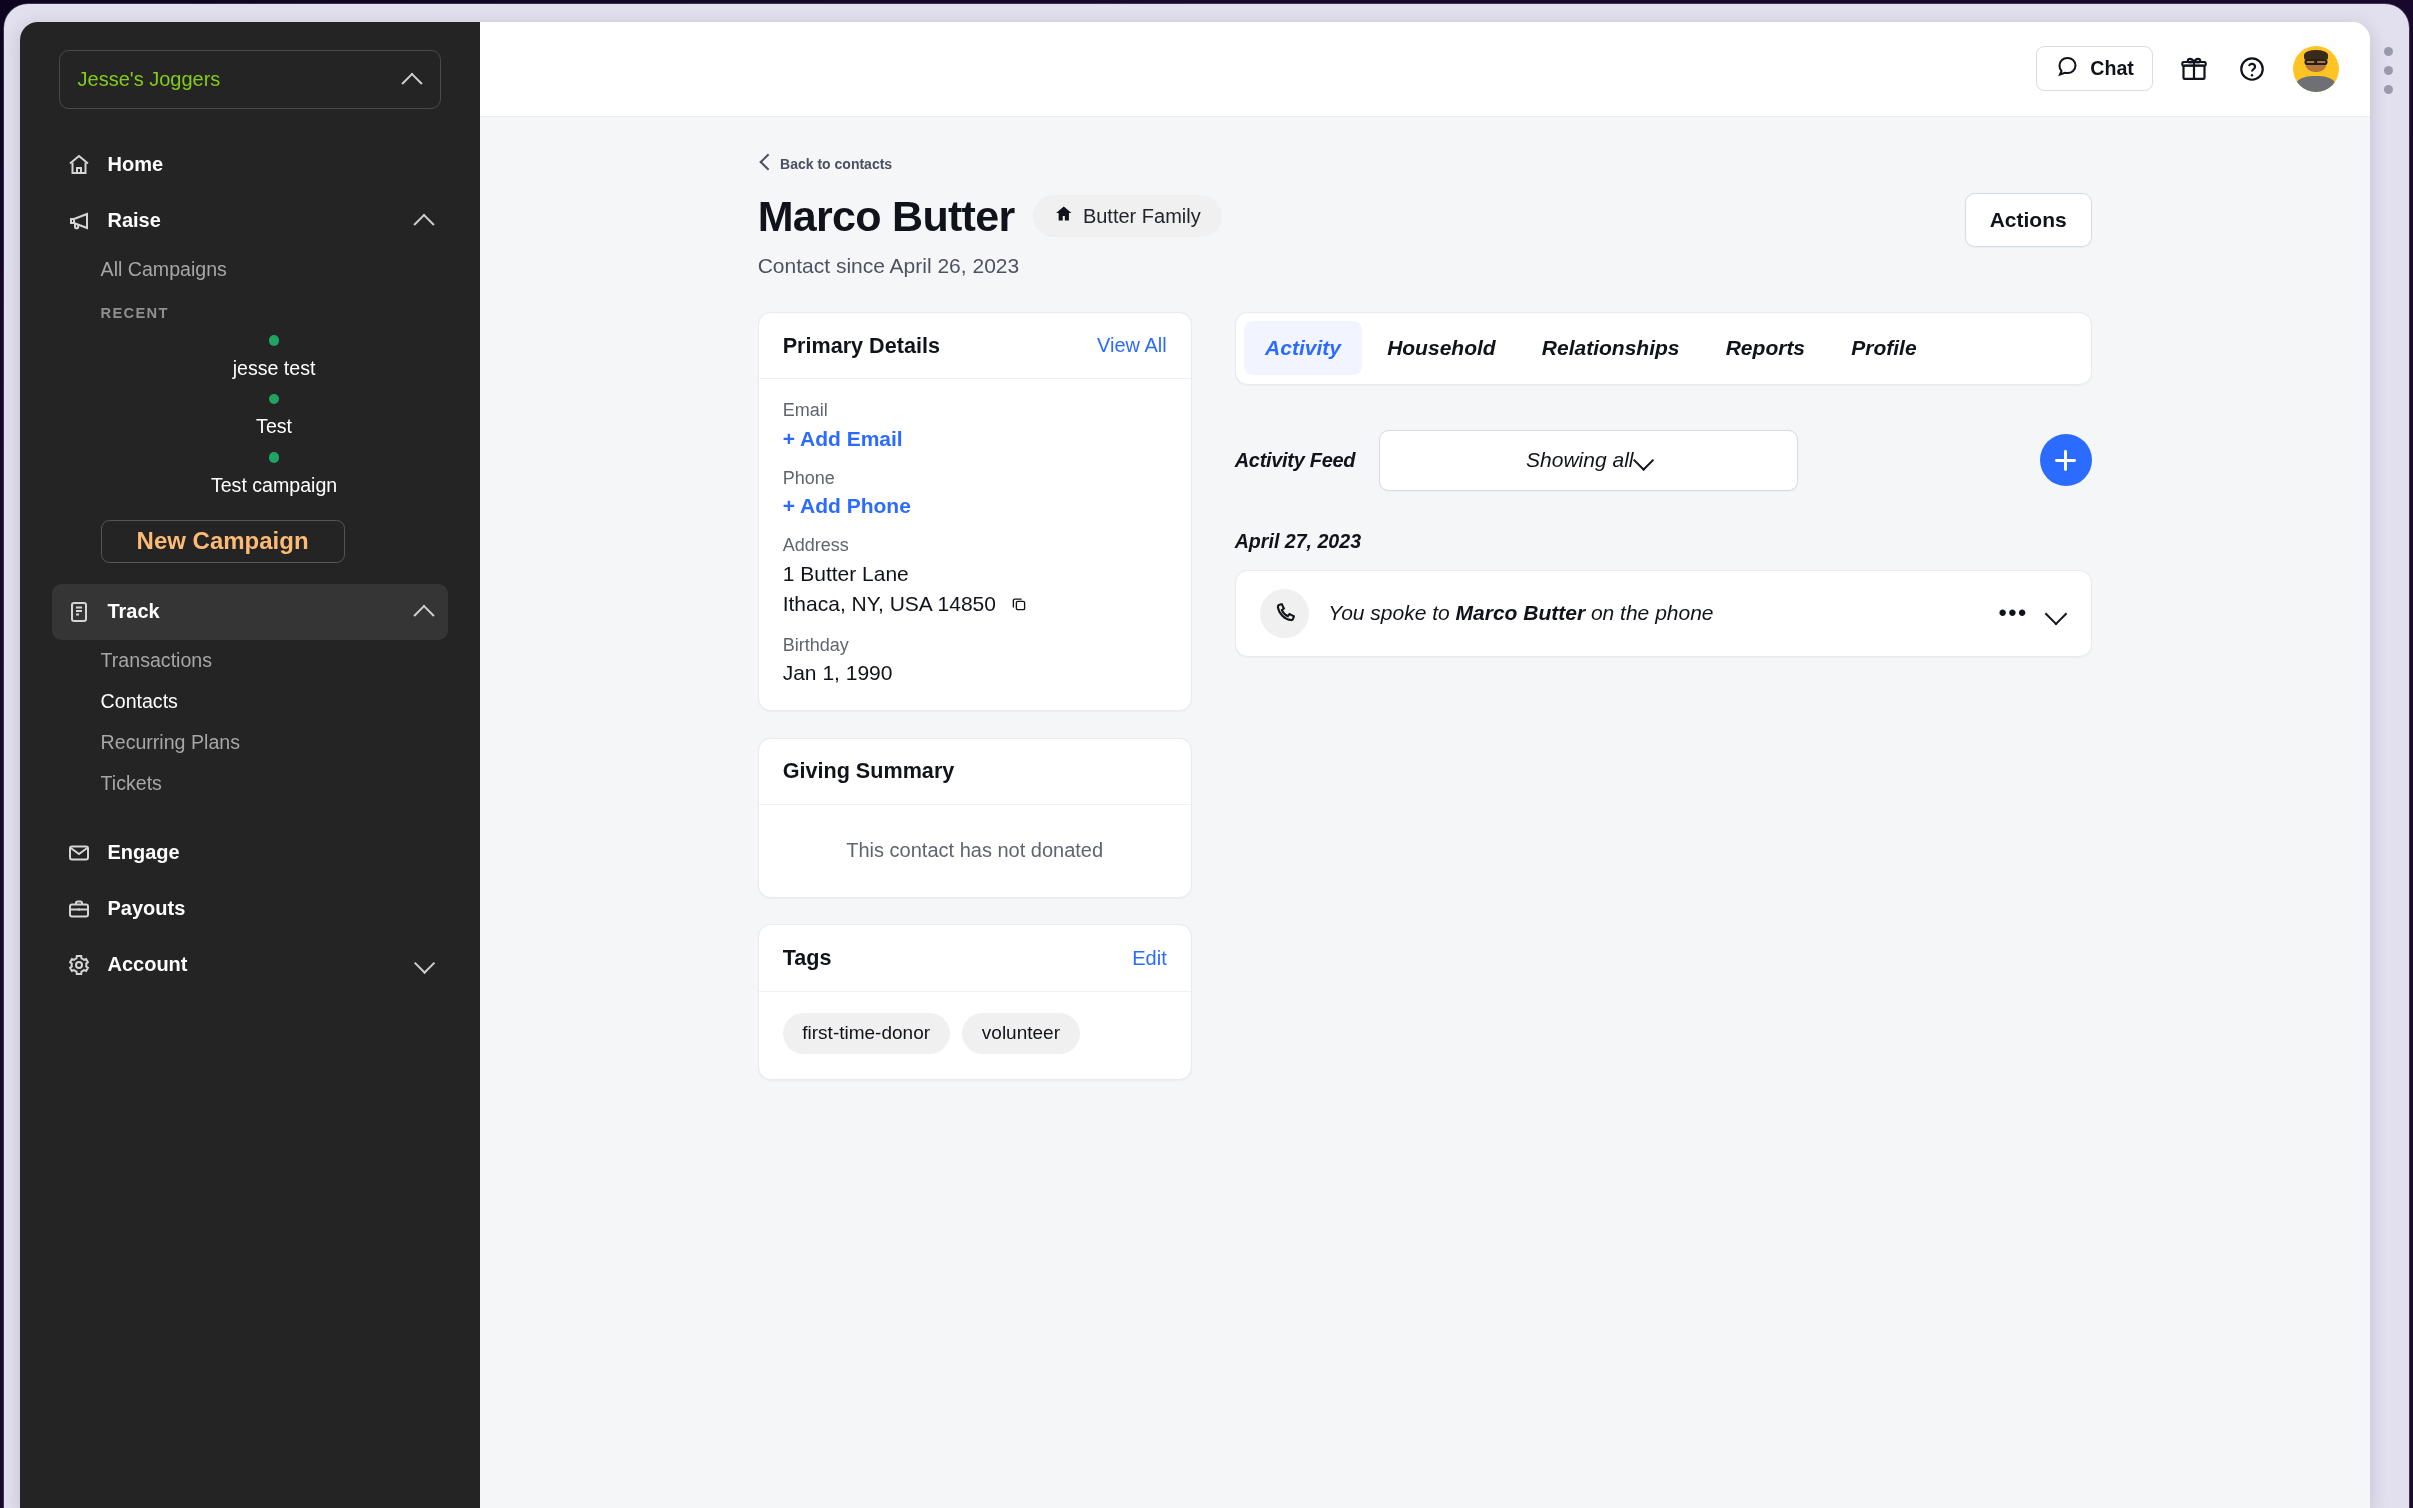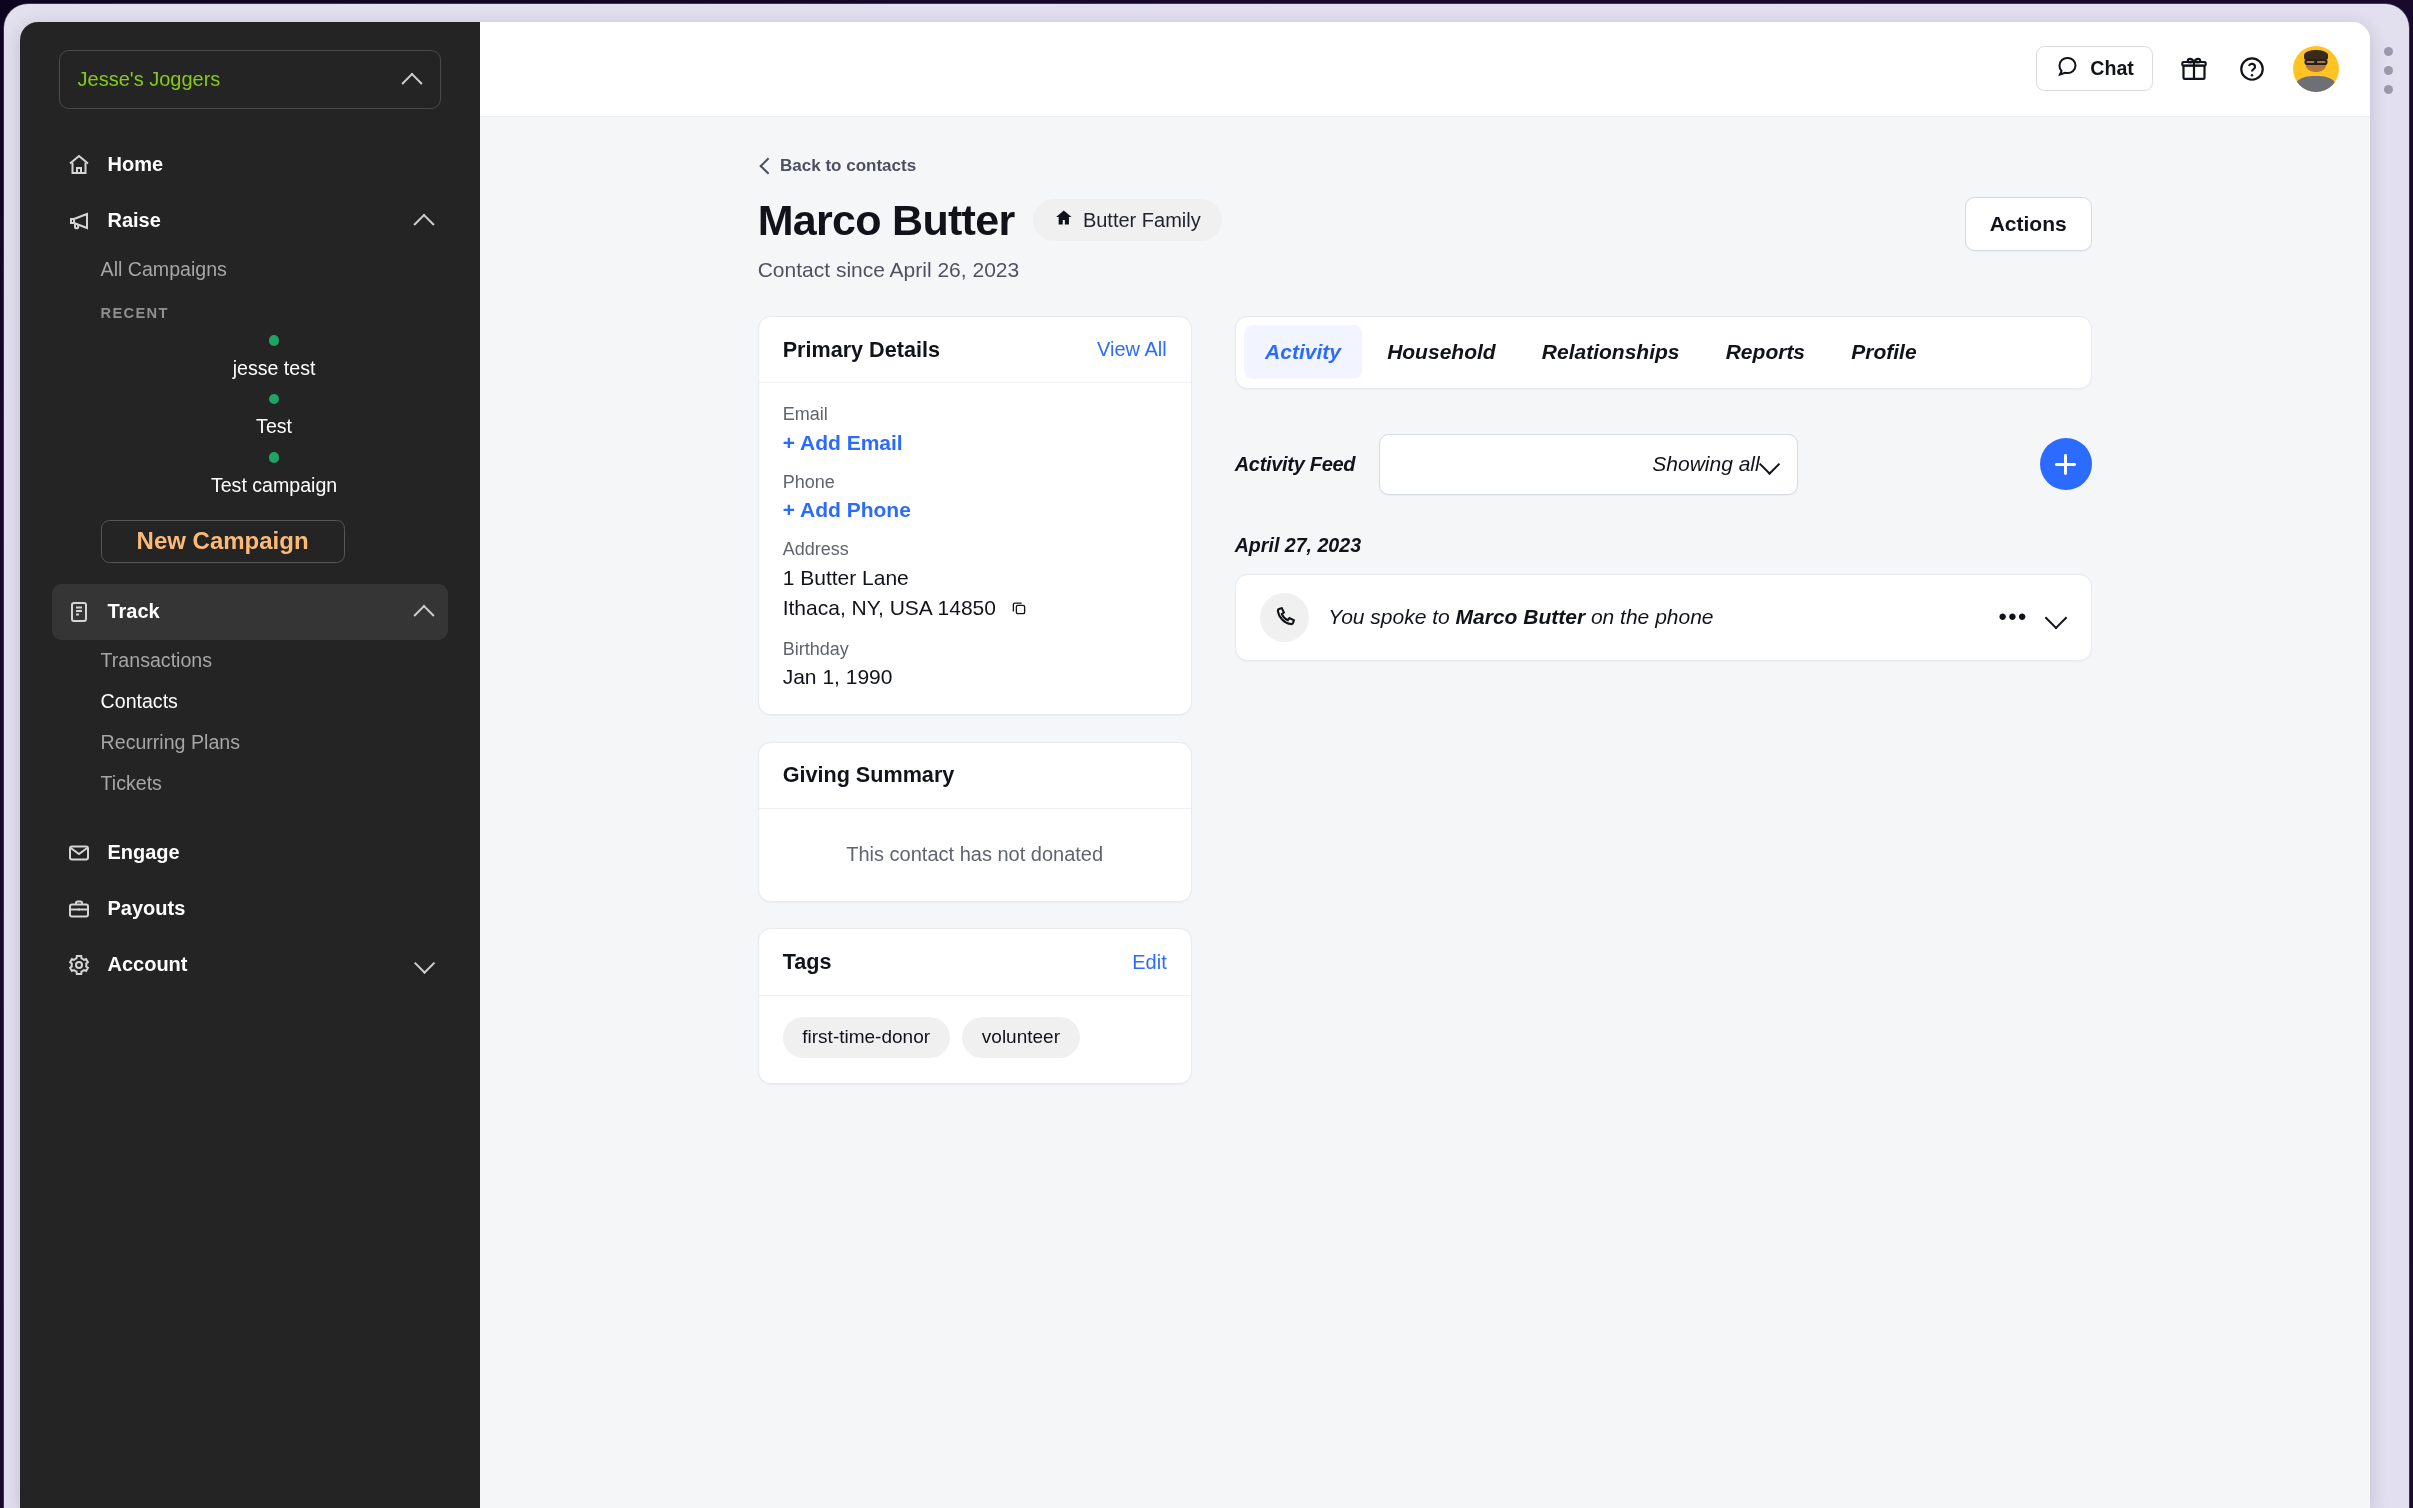--- a/index.html
+++ b/index.html
@@ -119,22 +119,22 @@
   .av-glass { position:absolute; left:50%; top:30%; transform:translateX(-50%);
      width: 50%; height: 13%; border: 2.1px solid #23201e; border-radius: 2.8px; }
   .av-glass::after{content:"";position:absolute;left:50%;top:50%;width:14%;height:2.1px;background:#23201e;transform:translate(-50%,-50%);}
   .av-body { position:absolute; left:50%; bottom:-4%; transform:translateX(-50%);
      width: 84%; height: 38%; border-radius: 42% 42% 0 0; background: #6e7076; }
 
   .content { padding: 39px 0 0 0; }
   .inner { width: 1334px; margin: 0 auto; }
 
   .back {
-    display:inline-flex; align-items:center; gap: 9.8px;
-    font-size: 17px; font-weight: 700; color: #4b5060; cursor: pointer;
+    display:inline-flex; gap: 9.8px;
+    font-size: 14px; font-weight: 700; color: #4b5060; cursor: pointer;
   }
   .back .bc { width: 12.6px; height: 12.6px; position: relative; }
   .back .bc::before { content:""; position:absolute; left:4.2px; top:0.7px; width:9.8px;height:9.8px;
     border-left:2.1px solid #4b5060; border-bottom:2.1px solid #4b5060; transform: rotate(45deg);}
 
   .title-row { display:flex; align-items:flex-start; justify-content:space-between; margin-top: 21px;}
   .title-left { display:flex; flex-direction: column; }
   .name-line { display:flex; align-items:center; gap: 18px; }
   h1.name { font-size: 43px; font-weight: 700; color: #11131a; letter-spacing:-0.7px; line-height:1.1;}
   .household-pill {
@@ -180,21 +180,21 @@
   .tabs-card { background:#fff; border:0.7px solid #e8eaee; border-radius: 12.6px; padding: 8.4px;
      display:flex; gap: 4.2px; box-shadow: 0 0.7px 1.4px rgba(16,24,40,.04); }
   .tab { height: 54px; padding: 0 21px; display:flex; align-items:center;
      font-size: 21px; font-weight: 700; color: #11131a; border-radius: 8.4px; cursor:pointer; }
   .tab.active { background:#f2f5ff; color:#2b6bff; }
 
   .feed-head { display:flex; align-items:center; gap: 24px; margin-top: 45px; }
   .feed-title { font-size: 20px; font-weight: 700; color:#11131a; letter-spacing:-0.3px;}
   .select {
     width: 419px; height: 61px; background:#fff; border:0.7px solid #d6dae1; border-radius: 9.8px;
-    display:flex; align-items:center; justify-content:flex-end; padding: 0 19.6px;
+    display:flex; align-items:center; justify-content:center; padding: 0 19.6px;
     font-size: 21px; color:#11131a; cursor:pointer;
     box-shadow: 0 0.7px 1.4px rgba(16,24,40,.04);
   }
   .select .sc { width: 18px; height: 18px; position:relative;}
   .select .sc::before{content:"";position:absolute;left:2.1px;top:1.4px;width:12.6px;height:12.6px;
     border-left:2.4px solid #11131a;border-bottom:2.4px solid #11131a;transform:rotate(-45deg);}
   .add-fab { margin-left:auto; width: 52px; height: 52px; border-radius: 50%; background:#2b6bff;
     display:flex; align-items:center; justify-content:center; cursor:pointer; flex:none; }
   .add-fab::before, .add-fab::after { content:""; position:absolute; background:#fff; border-radius:1.4px;}
   .add-fab { position: relative; }

